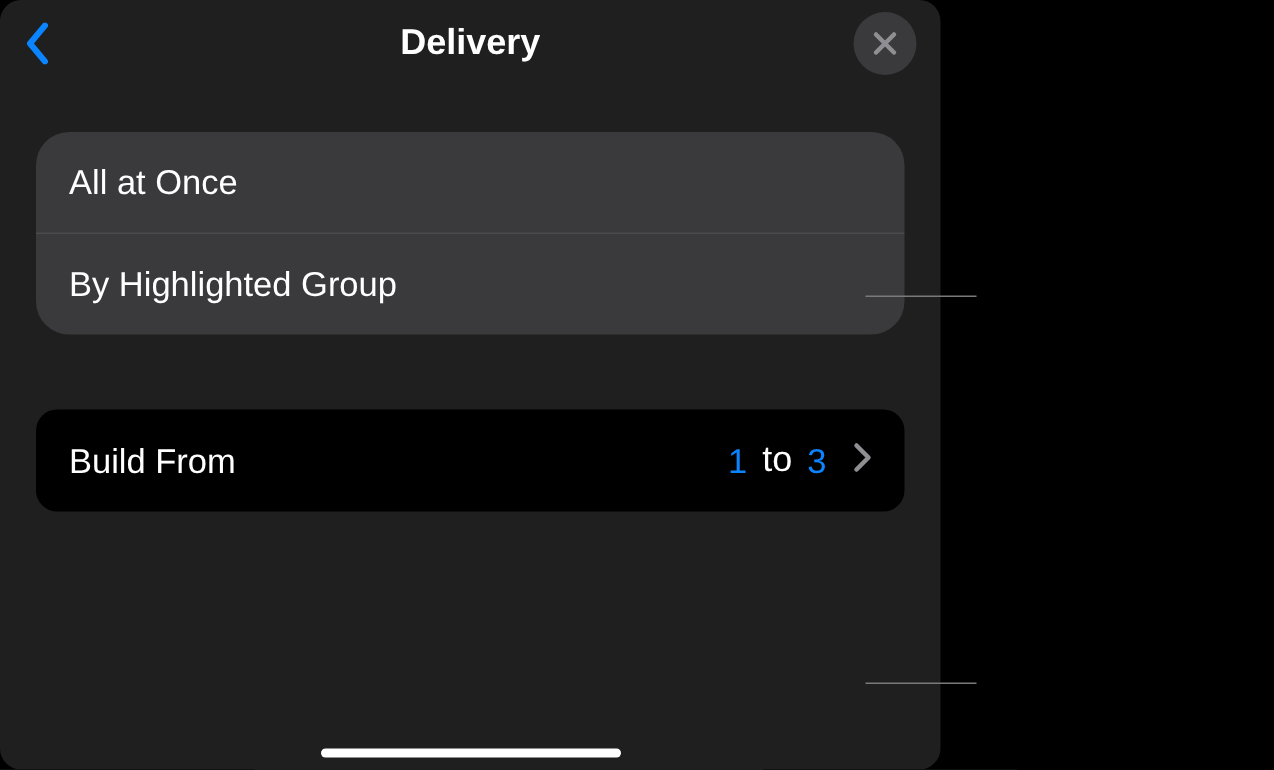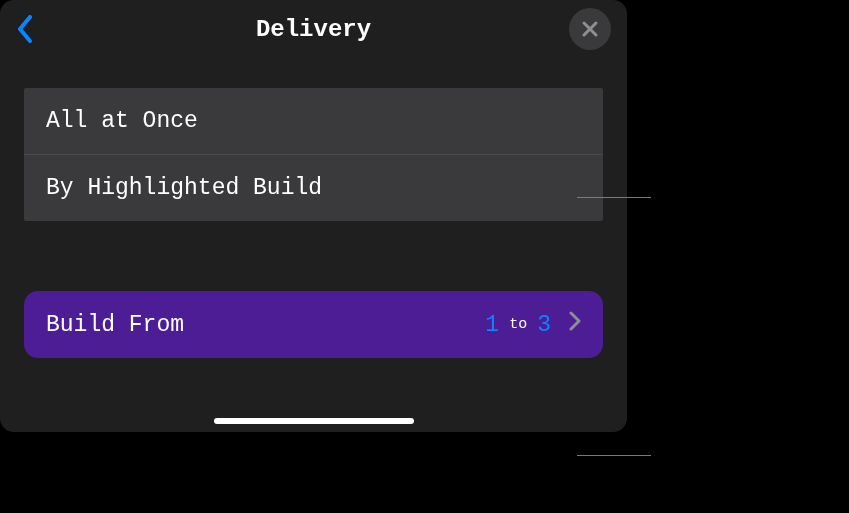--- a/index.html
+++ b/index.html
@@ -12,25 +12,24 @@
       height: 513px;
       background: #000;
       font-family: -apple-system, BlinkMacSystemFont, "Segoe UI", Helvetica, Arial, sans-serif;
       position: relative;
     }
     .panel {
       position: absolute;
       left: 0;
       top: 0;
       width: 627px;
-      height: 432px;
+      height: 513px;
       background: #1f1f1f;
       border-radius: 14px;
       overflow: hidden;
-      font-family: Liberation Mono, monospace;
     }
     .header {
       display: flex;
       align-items: center;
       justify-content: space-between;
       padding: 12px 16px 14px 16px;
       height: 60px;
     }
     .back-btn {
       width: 28px;
@@ -64,21 +63,21 @@
     }
     .close-btn svg {
       width: 18px;
       height: 18px;
     }
     .content {
       padding: 28px 24px 0 24px;
     }
     .list-group {
       background: #3a3a3c;
-      border-radius: 2px;
+      border-radius: 22px;
       overflow: hidden;
     }
     .list-row {
       display: flex;
       align-items: center;
       justify-content: space-between;
       padding: 20px 22px;
       color: #fff;
       font-size: 23px;
       font-weight: 400;
@@ -86,22 +85,22 @@
       cursor: pointer;
     }
     .list-row:last-child {
       border-bottom: none;
     }
     .check-icon svg {
       width: 26px;
       height: 22px;
     }
     .build-group {
-      margin-top: 70px;
-      background: #4c1d95;
+      margin-top: 50px;
+      background: #000000;
       border-radius: 14px;
     }
     .build-row {
       display: flex;
       align-items: center;
       justify-content: space-between;
       padding: 20px 22px;
       color: #fff;
       font-size: 23px;
       cursor: pointer;
@@ -111,21 +110,21 @@
       align-items: center;
       gap: 10px;
     }
     .num {
       color: #0a84ff;
       font-size: 23px;
       font-weight: 400;
     }
     .to-text {
       color: #fff;
-      font-size: 15px;
+      font-size: 24px;
     }
     .chevron-right svg {
       width: 12px;
       height: 20px;
       margin-left: 8px;
     }
     .home-indicator {
       position: absolute;
       bottom: 8px;
       left: 50%;
@@ -169,21 +168,21 @@
       </svg>
     </div>
   </div>
 
   <div class="content">
     <div class="list-group">
       <div class="list-row">
         <span>All at Once</span>
       </div>
       <div class="list-row">
-        <span>By Highlighted Build</span>
+        <span>By Highlighted Group</span>
       </div>
     </div>
 
     <div class="build-group">
       <div class="build-row">
         <span>Build From</span>
         <span class="build-right">
           <span class="num">1</span>
           <span class="to-text">to</span>
           <span class="num">3</span>

